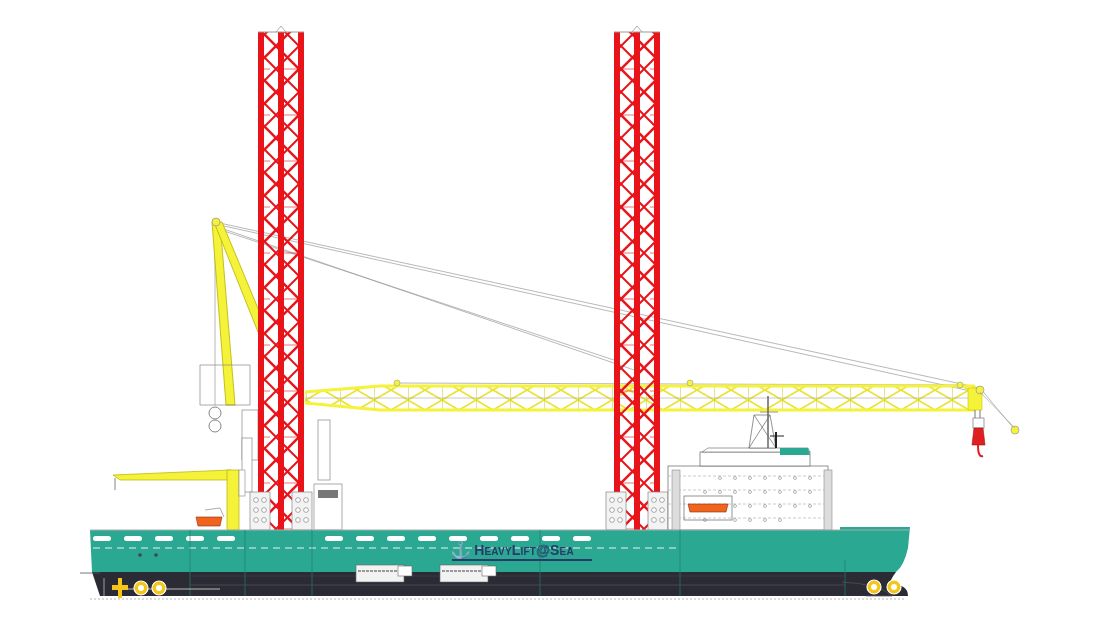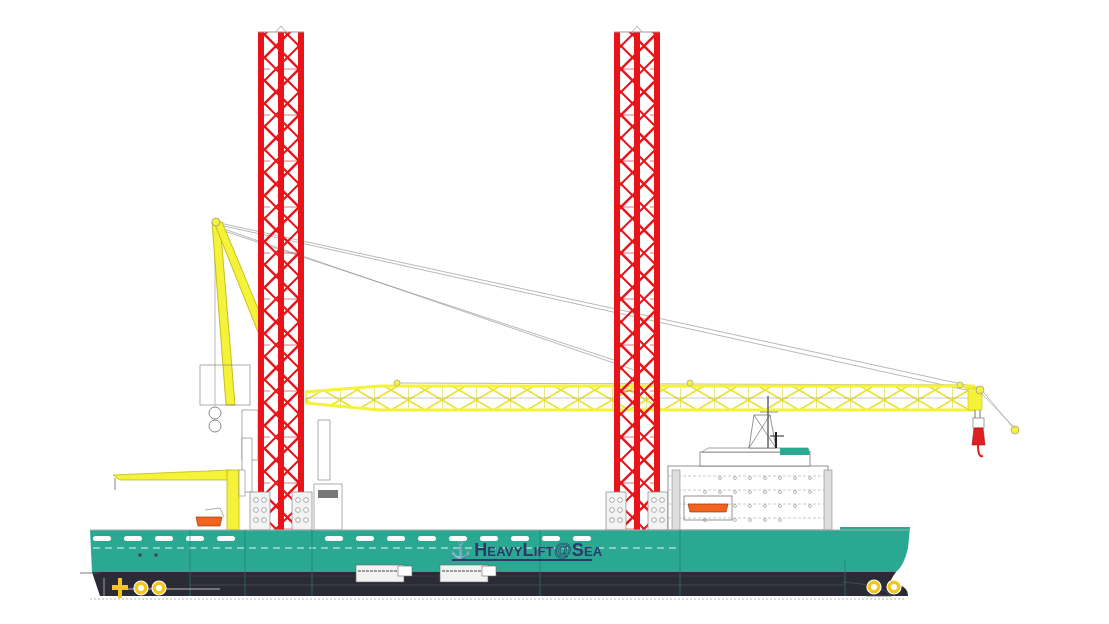--- a/index.html
+++ b/index.html
@@ -263,17 +263,17 @@
     <rect x="398" y="566" width="14" height="10" fill="#fff" stroke="#666" stroke-width="0.6"></rect>
     <line x1="358" y1="571" x2="398" y2="571" stroke="#999" stroke-width="2" stroke-dasharray="3,1"></line>
     <rect x="440" y="565" width="48" height="17" fill="#f2f2f2" stroke="#666" stroke-width="0.6"></rect>
     <rect x="482" y="566" width="14" height="10" fill="#fff" stroke="#666" stroke-width="0.6"></rect>
     <line x1="442" y1="571" x2="482" y2="571" stroke="#999" stroke-width="2" stroke-dasharray="3,1"></line>
   </g>
 </svg>
 
 <div style="position:absolute;left:450px;top:541px;height:18px;display:flex;align-items:center;gap:3px;">
   <span style="color:#cc1b1b;font-size:17px;line-height:17px;font-weight:bold;">⚓</span>
-  <span class="brand" style="color:#2a3a6a;font-size:18px;letter-spacing:0.2px;">
+  <span class="brand" style="color:#2a3a6a;font-size:14px;letter-spacing:0.2px;">
     <span>HeavyLift</span><span style="color:#2aa891;-webkit-text-stroke:0.6px #2a3a6a;">@</span><span>Sea</span>
   </span>
 </div>
 <div style="position:absolute;left:452px;top:559px;width:140px;height:2px;background:#2a3a6a;"></div>
 
 </body></html>

